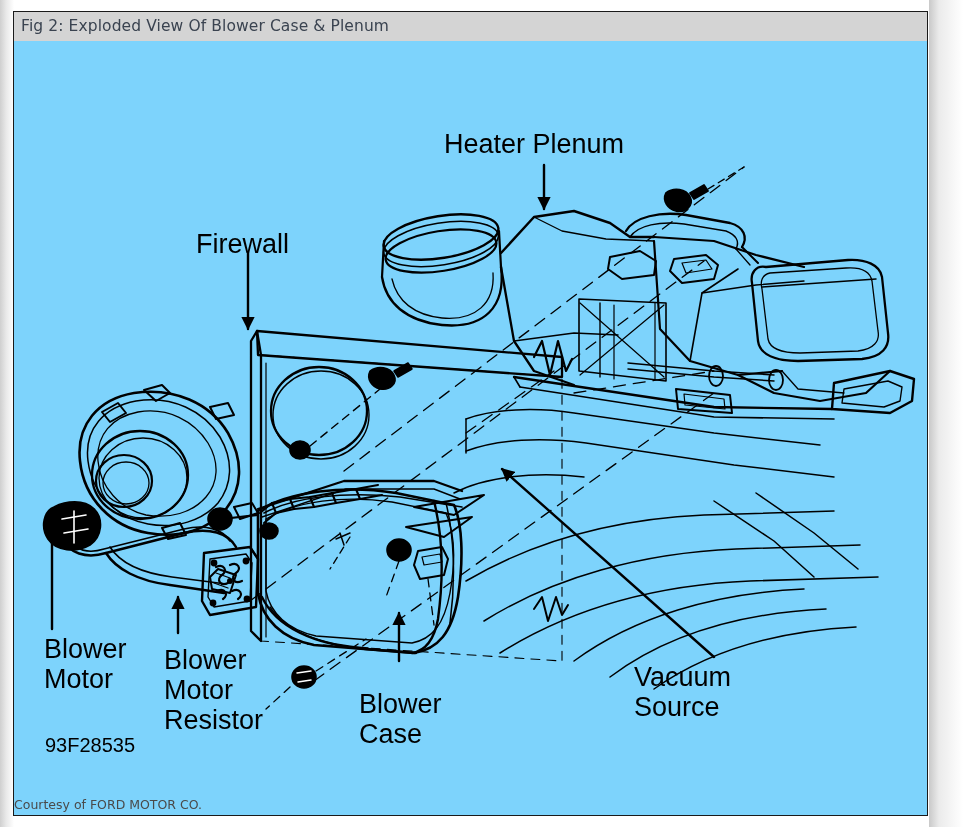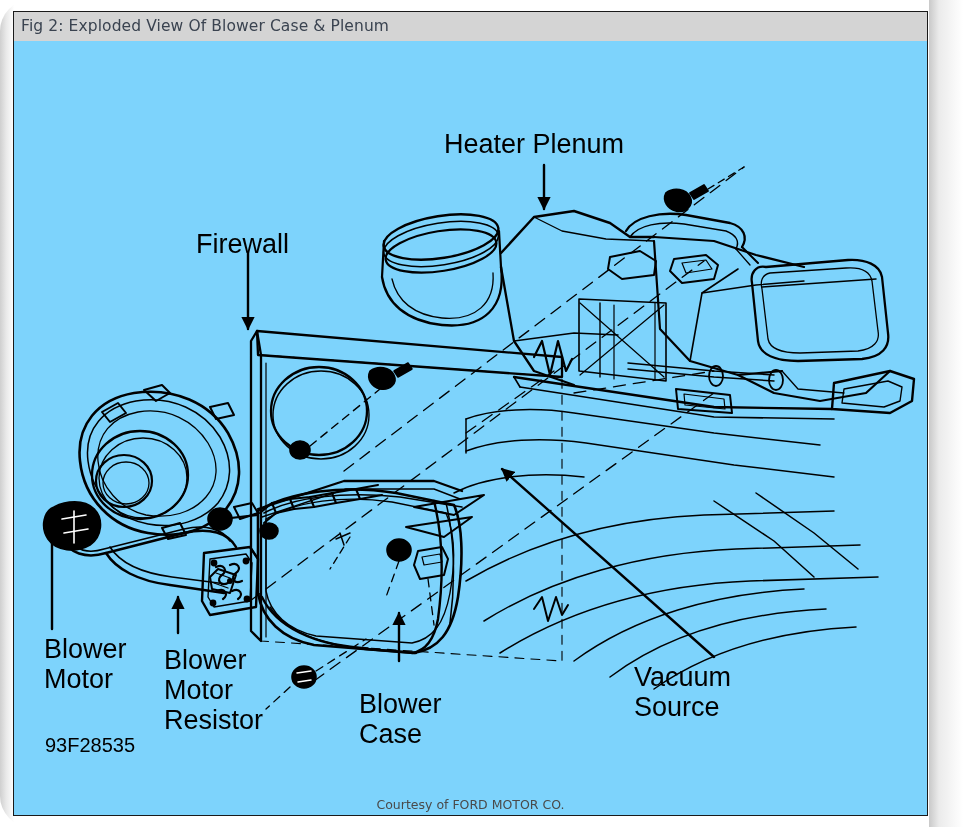--- a/index.html
+++ b/index.html
@@ -19,21 +19,20 @@
   
   #page {
     position: absolute;
     left: 0; top: 0;
     width: 979px;
     height: 827px;
     background:
       linear-gradient(to right,
         #cfcfcf 0px, #e8e8e8 6px, #ffffff 14px),
       #ffffff;
-    border-radius: 31px;
   }
   #page-right-shade {
     position: absolute;
     left: 929px; top: 0;
     width: 50px; height: 827px;
     background: linear-gradient(to right, #c9c9c9 0px, #ebebeb 10px, #ffffff 34px);
   }
 
   
   #figure-frame {
@@ -79,21 +78,20 @@
     width: 913px;
     height: 774px;
     display: block;
   }
 
   #figure-credit {
     position: absolute;
     left: 0;
     top: 756px;
     width: 913px;
-    text-align: center;
     font-family: "DejaVu Sans", sans-serif;
     font-size: 12.5px;
     color: #4a4a4a;
   }
 
   
 </style>
 </head>
 <body>
 

